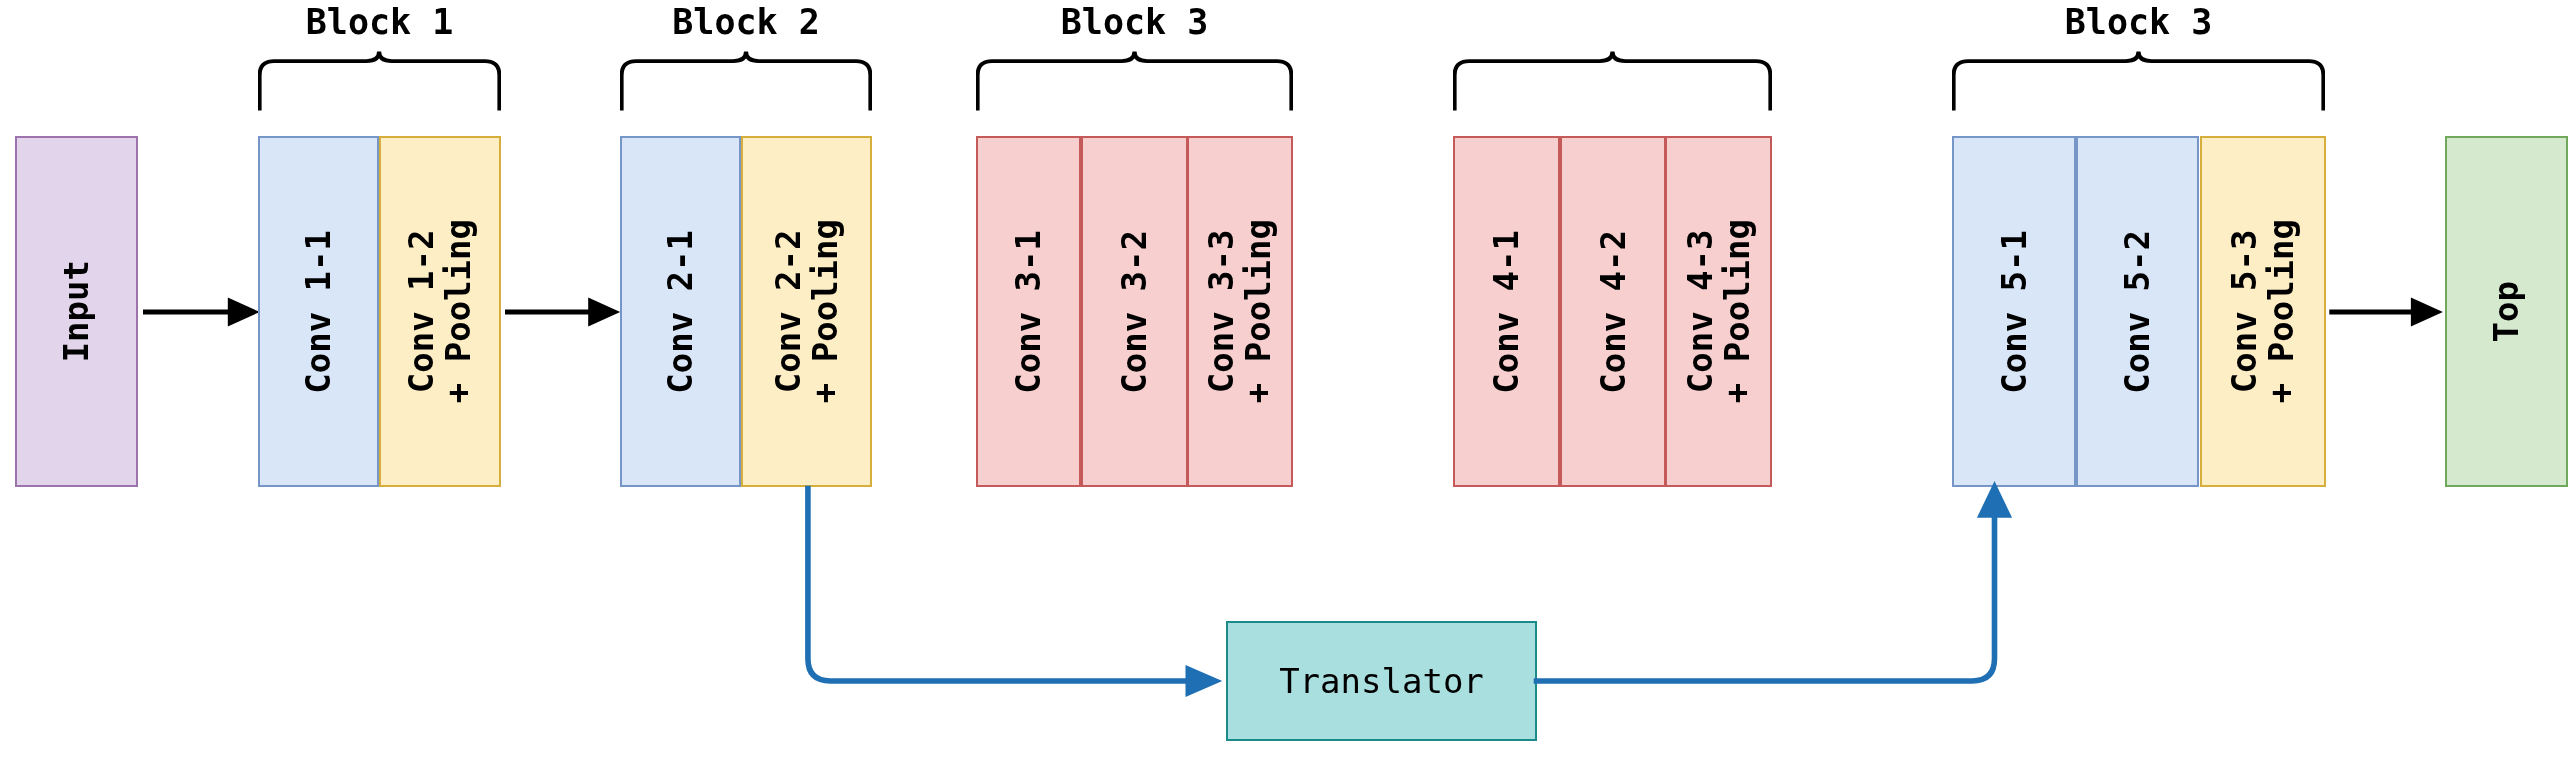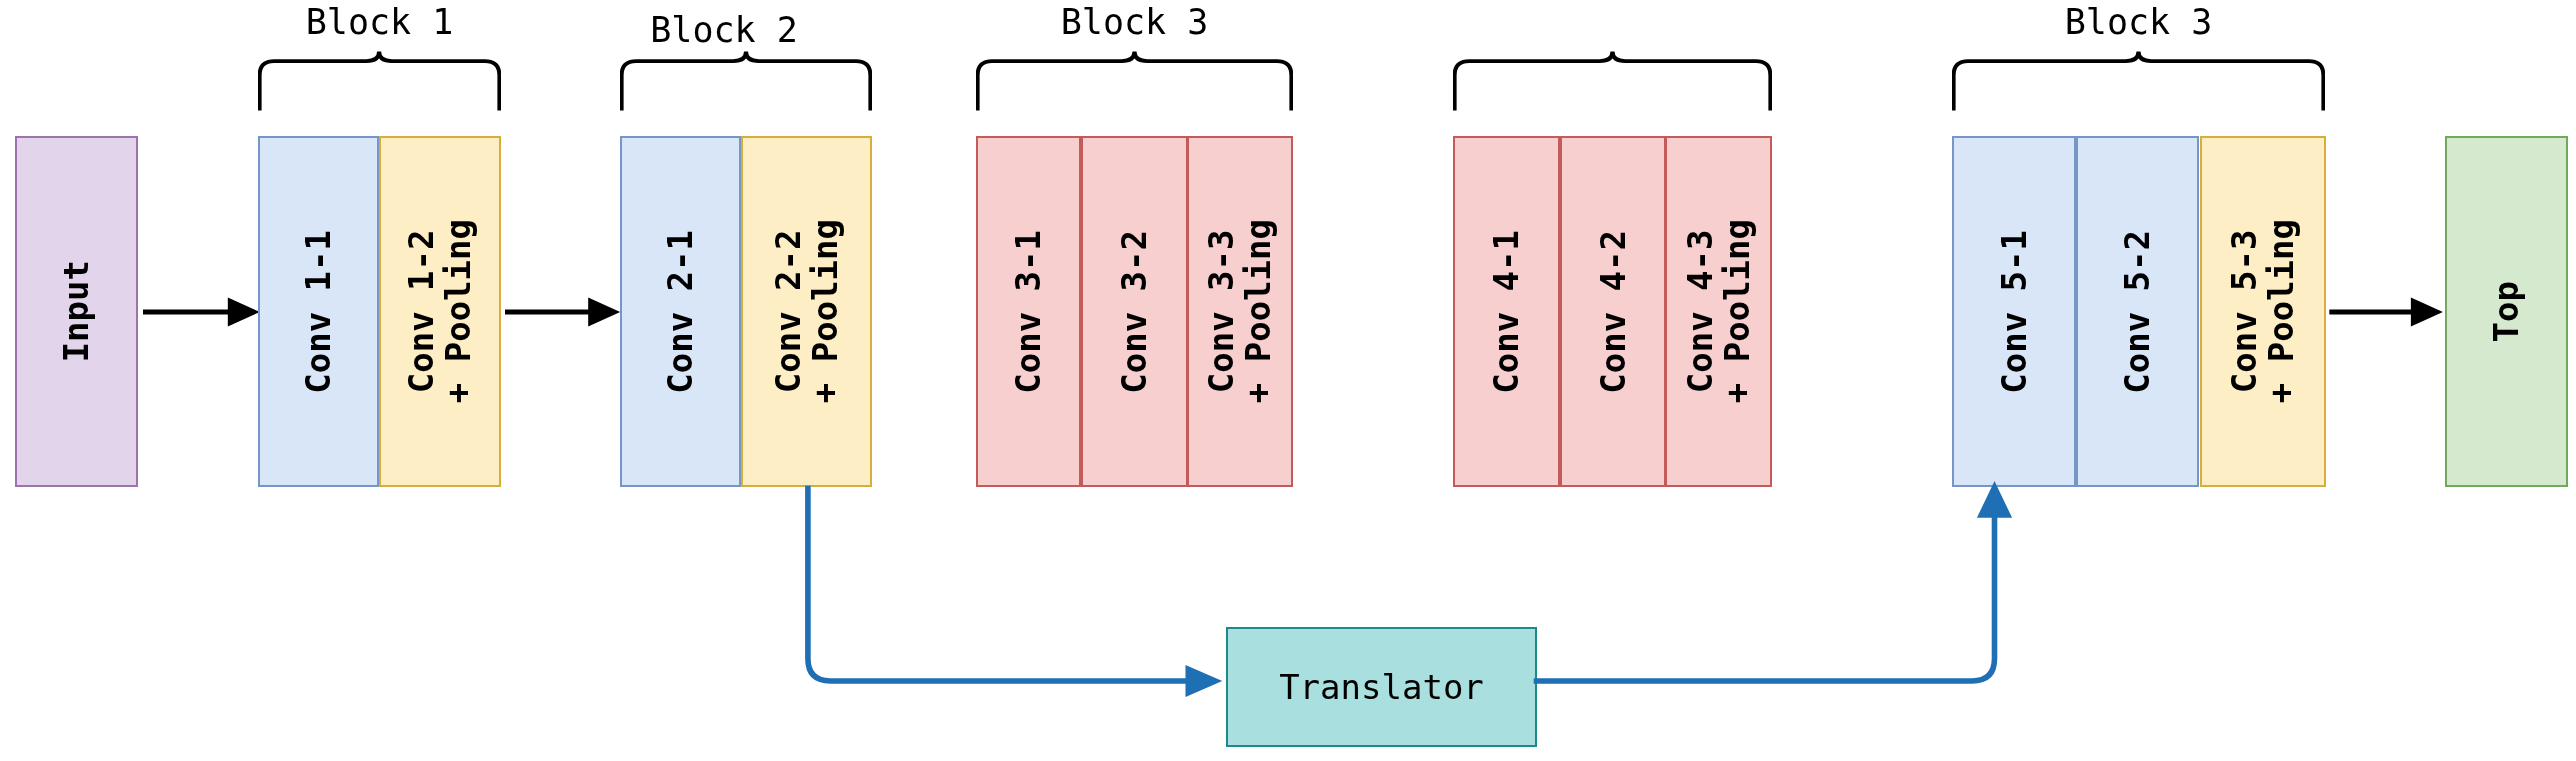--- a/index.html
+++ b/index.html
@@ -44,27 +44,27 @@
     font-size: 34px;
     font-weight: 400;
     color: #000000;
   }
 
   .fill-input  { background: #e2d4ea; border-color: #9c73ad; }
   .fill-conv   { background: #d9e6f8; border-color: #7696c8; }
   .fill-pool   { background: #fdeec5; border-color: #d6ae3c; }
   .fill-frozen { background: #f8cfcf; border-color: #c45a5a; }
   .fill-top    { background: #d4e9ce; border-color: #70a85c; }
-  .fill-trans  { background: #a9dfdf; border-color: #1a8a8a; margin-top: 6px; }
+  .fill-trans  { background: #a9dfdf; border-color: #1a8a8a; }
 
   
   .block-label {
     position: absolute;
     font-size: 35px;
-    font-weight: 400;
+    font-weight: 700;
     color: #000000;
     text-align: center;
     white-space: pre;
     line-height: 1;
   }
   .brace {
     position: absolute;
   }
 
   
@@ -95,21 +95,21 @@
   <div class="box fill-pool" style="left:379px; top:136px; width:122px; height:351px;">
     <span class="vlabel">Conv 1-2
 + Pooling</span>
   </div>
 
   <svg class="flow-arrow" style="left:505px; top:284px; width:120px; height:56px;" viewBox="0 0 150 70">
     <line x1="0" y1="35" x2="110" y2="35" stroke="#000" stroke-width="6"></line>
     <polygon points="144,35 104,17 104,53" fill="#000"></polygon>
   </svg>
 
-  <div class="block-label" style="left:598px; top:4.8px; width:252px;margin-top:8px;">Block 2</div>
+  <div class="block-label" style="left:620px; top:4.8px; width:252px;">Block 2</div>
   <svg class="brace" style="left:620px; top:50px; width:252px; height:62px;" viewBox="0 0 314 78" preserveAspectRatio="none">
     <path d="M2,76 L2,32 Q2,14 20,14 L141,14 Q157,14 157,2 Q157,14 173,14 L294,14 Q312,14 312,32 L312,76" fill="none" stroke="#000" stroke-width="5"></path>
   </svg>
   <div class="box fill-conv" style="left:620px; top:136px; width:121px; height:351px;">
     <span class="vlabel">Conv 2-1</span>
   </div>
   <div class="box fill-pool" style="left:741px; top:136px; width:131px; height:351px;">
     <span class="vlabel">Conv 2-2
 + Pooling</span>
   </div>

